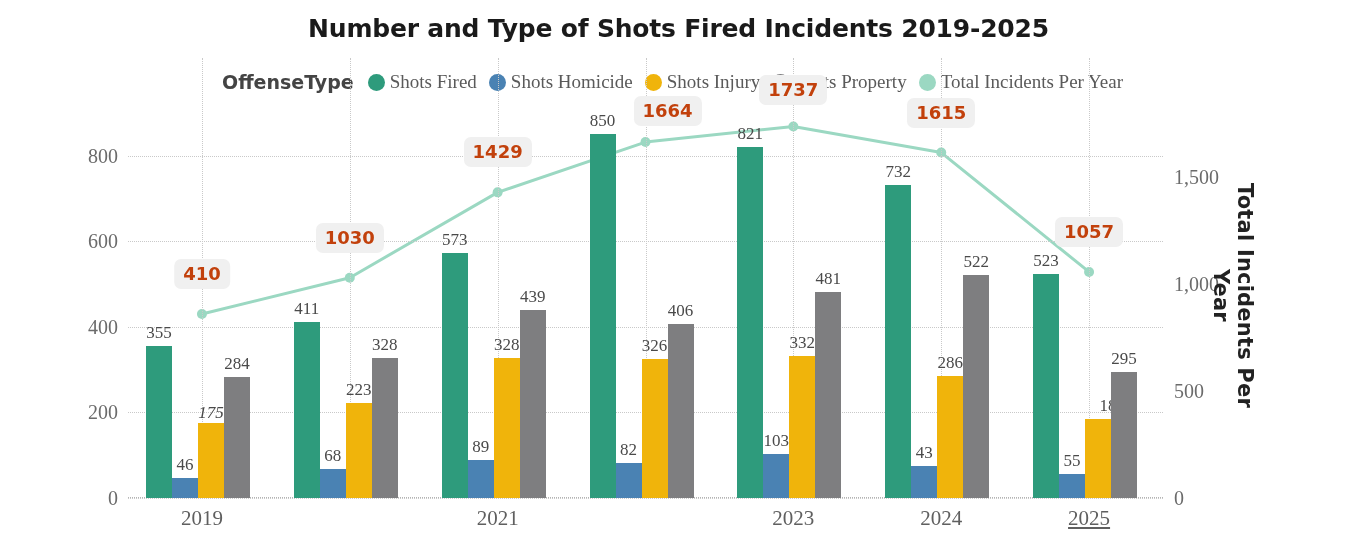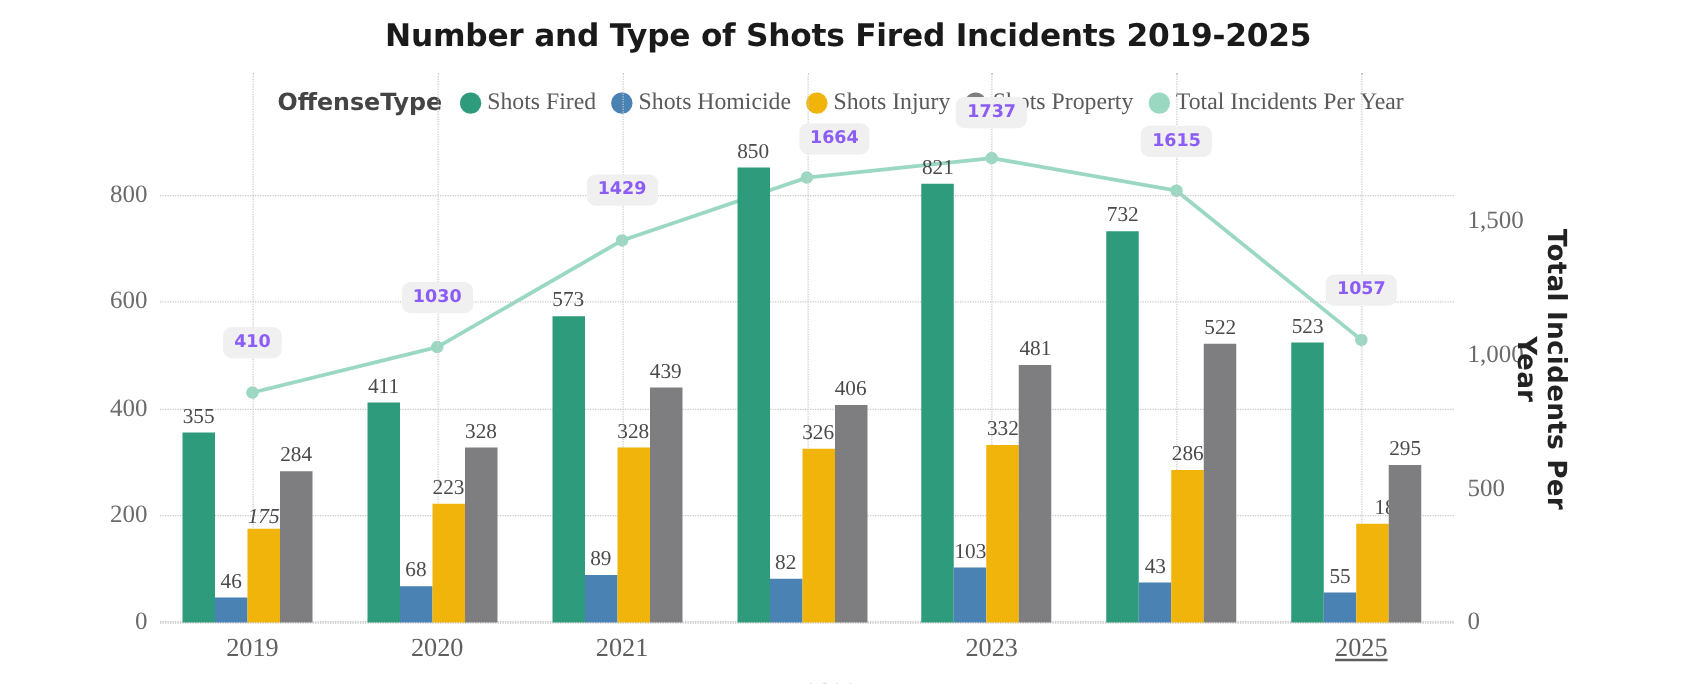--- a/index.html
+++ b/index.html
@@ -174,23 +174,23 @@
     width: 1035px;
     height: 385px;
     overflow: visible;
   }
   .total-badge {
     position: absolute;
     transform: translate(-50%, -50%);
     background: #f0f0f0;
     border-radius: 7px;
     padding: 4px 9px 5px 9px;
-    font-size: 14px;
+    font-size: 18px;
     font-weight: bold;
-    color: #8b5cf6;
+    color: #c2410c;
     font-family: "DejaVu Sans", sans-serif;
     white-space: nowrap;
   }
 </style>
 </head>
 <body>
 
 <div id="chart-root">
 
   <div class="chart-title">Number and Type of Shots Fired Incidents 2019-2025</div>
@@ -318,18 +318,18 @@
       <div class="total-badge" style="left: 73.9286px; top: 161.056px;">410</div>
       <div class="total-badge" style="left: 221.786px; top: 124.694px;">1030</div>
       <div class="total-badge" style="left: 369.643px; top: 39.3528px;">1429</div>
       <div class="total-badge" style="left: 539.5px; top: -1.91111px;">1664</div>
       <div class="total-badge" style="left: 665.357px; top: -22.525px;">1737</div>
       <div class="total-badge" style="left: 813.214px; top: -0.430556px;">1615</div>
       <div class="total-badge" style="left: 961.071px; top: 118.919px;">1057</div>
     </div>
 
 <div class="x-label" style="left: 131.929px;">2019</div>
-    <div class="x-label" style="left: 279.786px;">2020</div>
     <div class="x-label" style="left: 427.643px;">2021</div>
     <div class="x-label" style="left: 595px; margin-top: 36px;">2022</div>
     <div class="x-label" style="left: 723.357px;">2023</div>
+    <div class="x-label" style="left: 871.214px;">2024</div>
     <div class="x-label" style="left: 1019.07px; text-decoration: underline;">2025</div>
   </div>
 
 </body></html>

